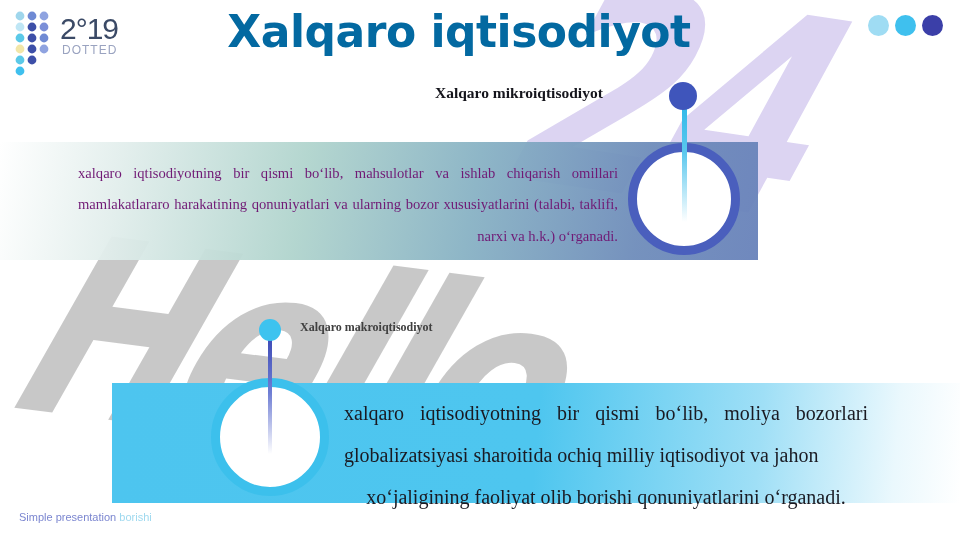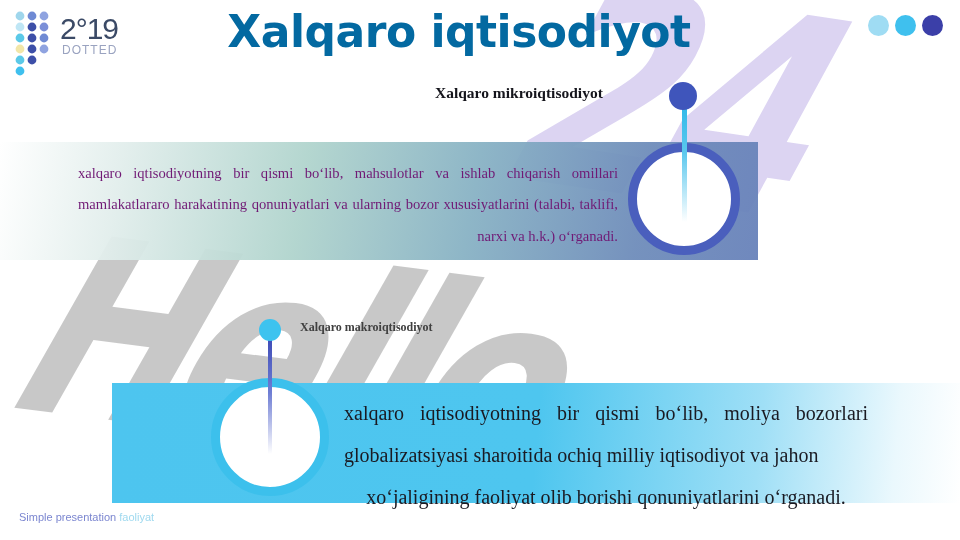--- a/index.html
+++ b/index.html
@@ -305,16 +305,16 @@
   <div class="pin2-line"></div>
   <div class="pin2-dot"></div>
   <div class="head2">Xalqaro makroiqtisodiyot</div>
   <div class="band2-text">
     <div>xalqaro iqtisodiyotning bir qismi bo‘lib, moliya bozorlari globalizatsiyasi sharoitida ochiq milliy iqtisodiyot va jahon</div>
     <div class="last">xo‘jaligining faoliyat olib borishi qonuniyatlarini o‘rganadi.</div>
   </div>
 
   <div class="footer">
     <span class="f1">Simple presentation</span>
-    <span class="f2">faoliyat</span>
+    <span class="f2">borishi</span>
   </div>
 
 </div>
 
 </body></html>

